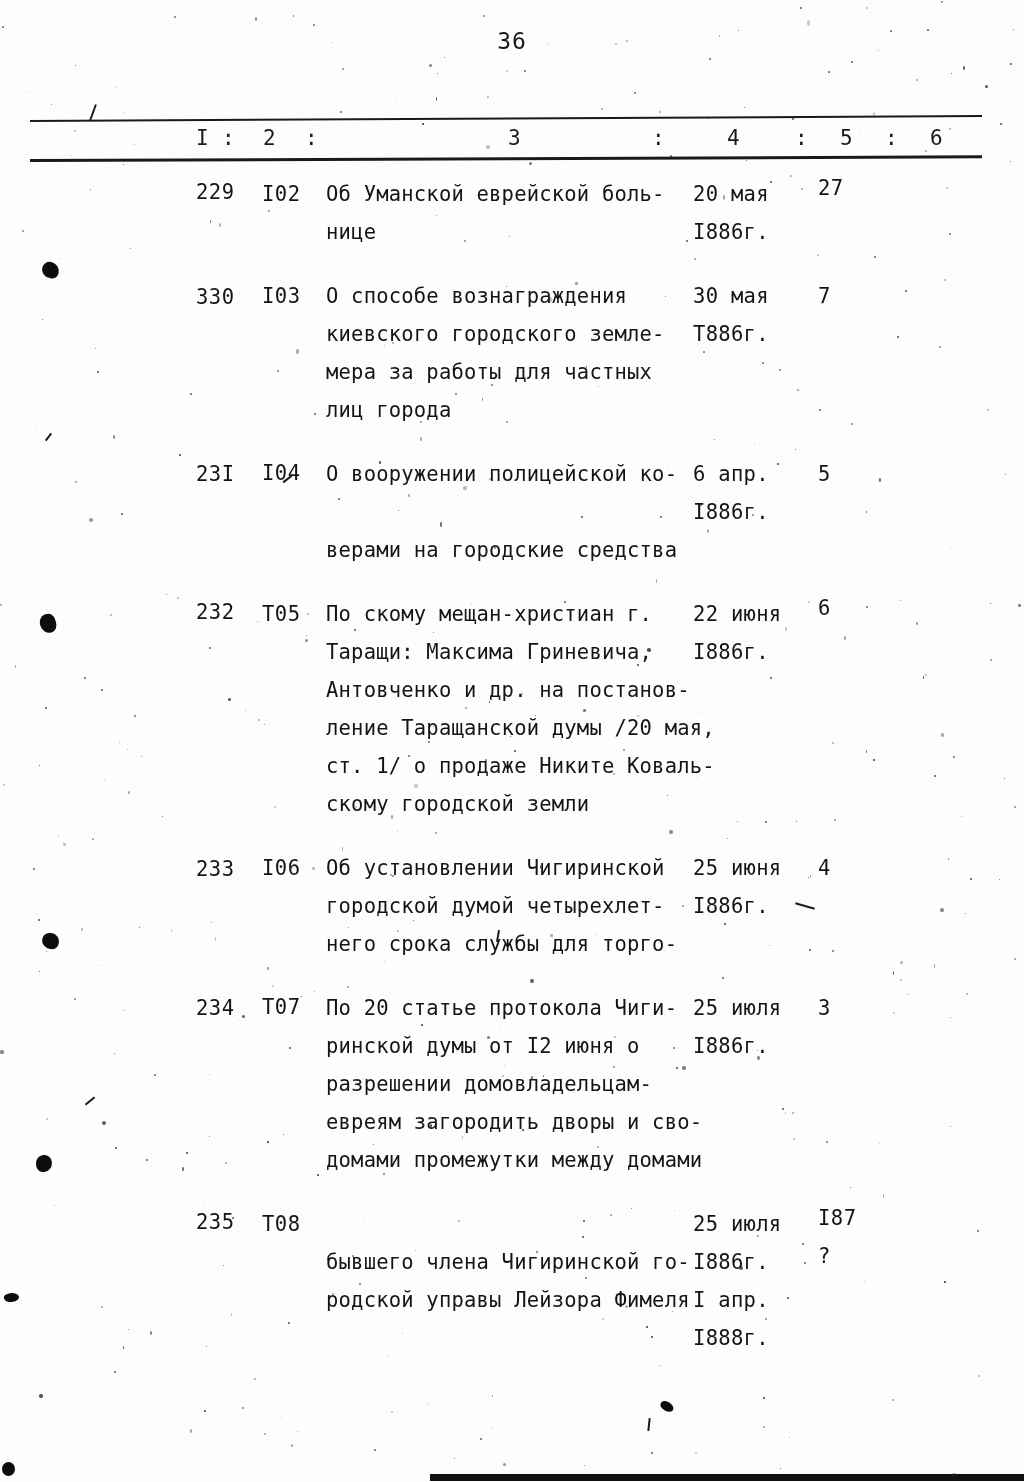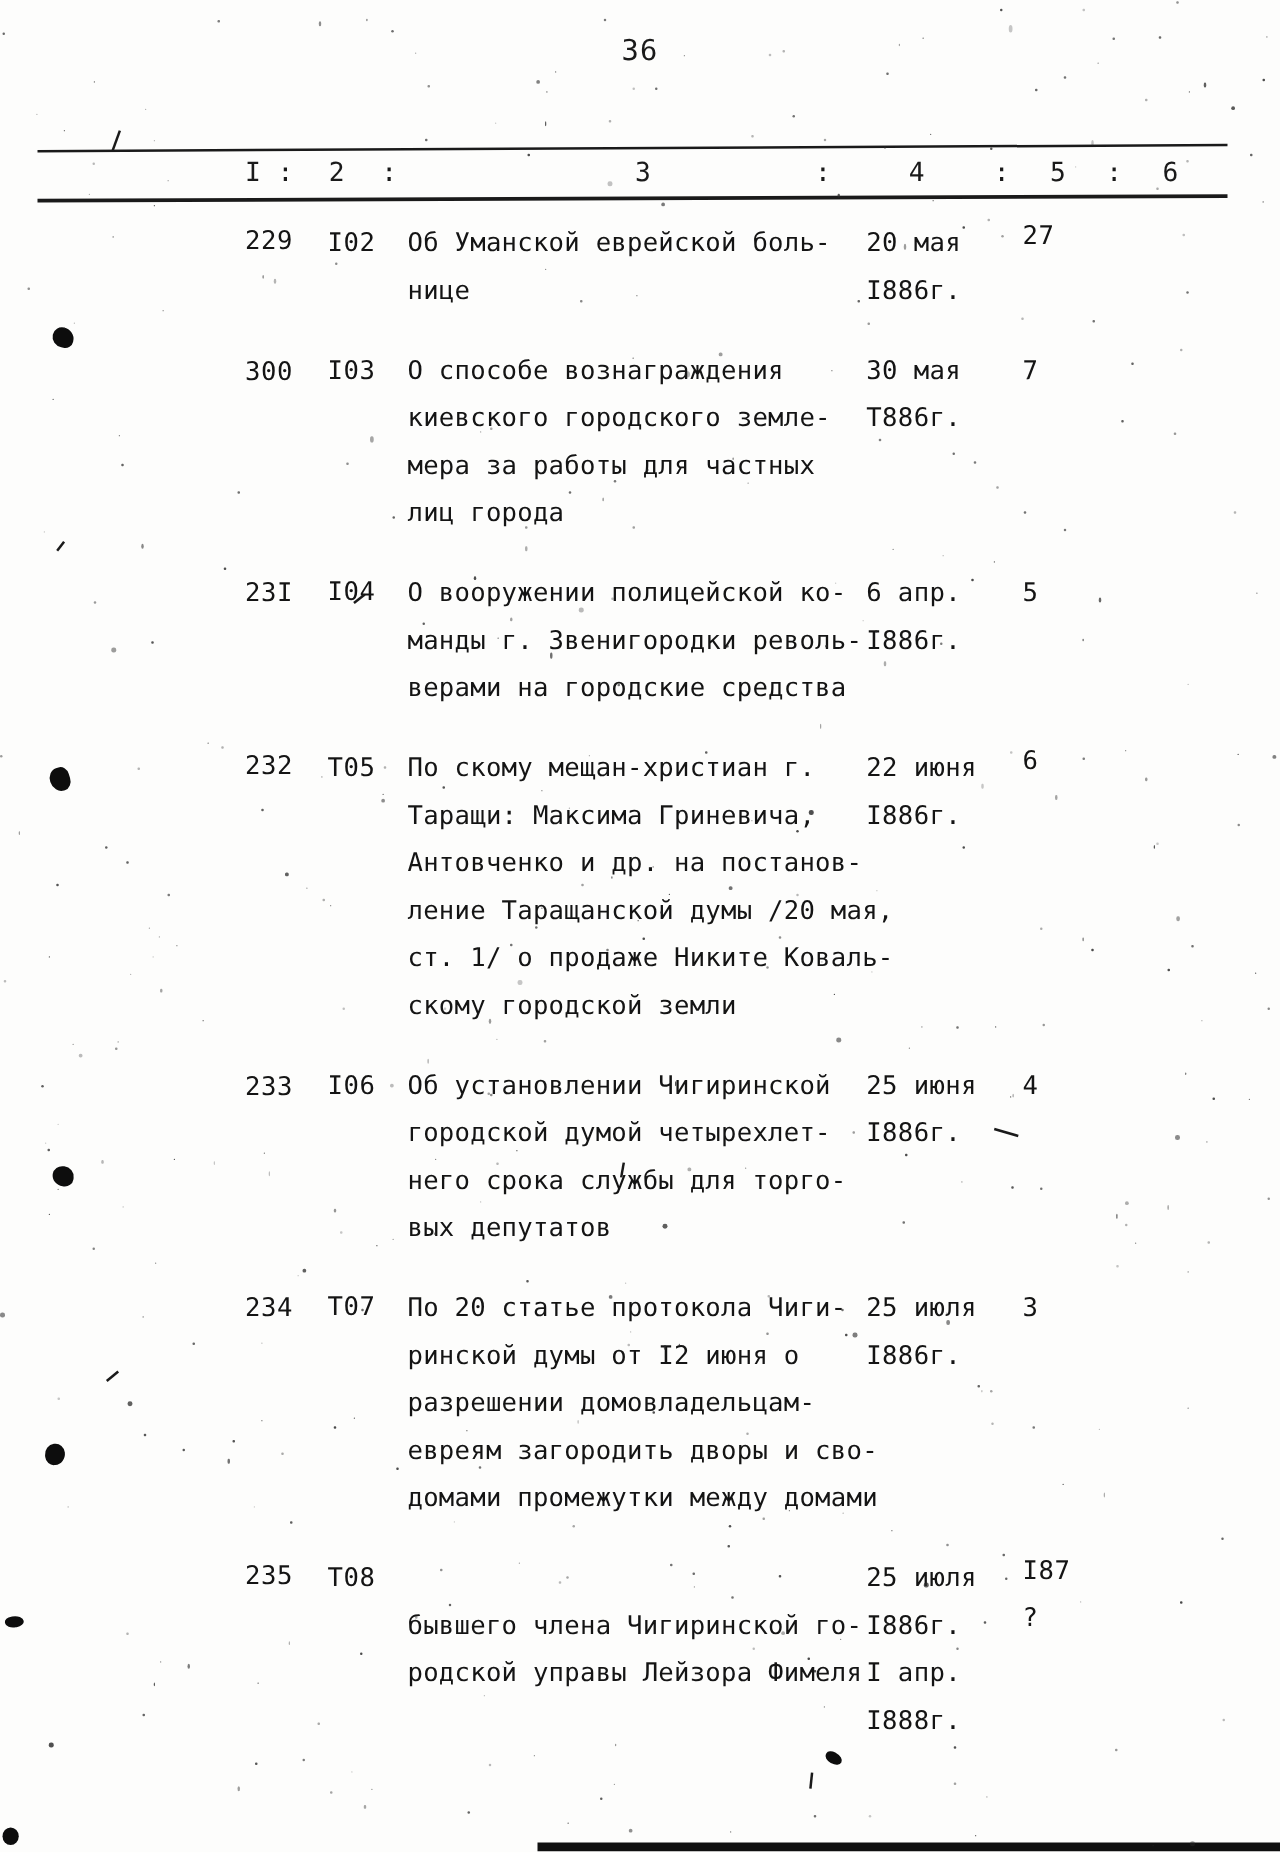--- a/index.html
+++ b/index.html
@@ -235,21 +235,21 @@
           <span class="cell c-date">20 мая</span>
           <span class="cell c-sheet">27</span>
         </div>
         <div class="entry-row">
           <span class="cell c-desc">нице</span>
           <span class="cell c-date">I886г.</span>
         </div>
       </div>
       <div class="entry j2" style="margin-bottom: 26px;">
         <div class="entry-row">
-          <span class="cell c-num">300</span>
+          <span class="cell c-num">330</span>
           <span class="cell c-inv">I03</span>
           <span class="cell c-desc">О способе вознаграждения</span>
           <span class="cell c-date">30 мая</span>
           <span class="cell c-sheet">7</span>
         </div>
         <div class="entry-row">
           <span class="cell c-desc">киевского городского земле-</span>
           <span class="cell c-date">T886г.</span>
         </div>
         <div class="entry-row">
@@ -261,21 +261,20 @@
       </div>
       <div class="entry j3" style="margin-bottom: 26px;">
         <div class="entry-row">
           <span class="cell c-num">23I</span>
           <span class="cell c-inv">I04</span>
           <span class="cell c-desc">О вооружении полицейской ко-</span>
           <span class="cell c-date">6 апр.</span>
           <span class="cell c-sheet">5</span>
         </div>
         <div class="entry-row">
-          <span class="cell c-desc">манды г. Звенигородки револь-</span>
           <span class="cell c-date">I886г.</span>
         </div>
         <div class="entry-row">
           <span class="cell c-desc">верами на городские средства</span>
         </div>
       </div>
       <div class="entry j1" style="margin-bottom: 26px;">
         <div class="entry-row">
           <span class="cell c-num">232</span>
           <span class="cell c-inv">T05</span>
@@ -307,23 +306,20 @@
           <span class="cell c-desc">Об установлении Чигиринской</span>
           <span class="cell c-date">25 июня</span>
           <span class="cell c-sheet">4</span>
         </div>
         <div class="entry-row">
           <span class="cell c-desc">городской думой четырехлет-</span>
           <span class="cell c-date">I886г.</span>
         </div>
         <div class="entry-row">
           <span class="cell c-desc">него срока службы для торго-</span>
-        </div>
-        <div class="entry-row">
-          <span class="cell c-desc">вых депутатов</span>
         </div>
       </div>
       <div class="entry j3" style="margin-bottom: 26px;">
         <div class="entry-row">
           <span class="cell c-num">234</span>
           <span class="cell c-inv">T07</span>
           <span class="cell c-desc">По 20 статье протокола Чиги-</span>
           <span class="cell c-date">25 июля</span>
           <span class="cell c-sheet">3</span>
         </div>

